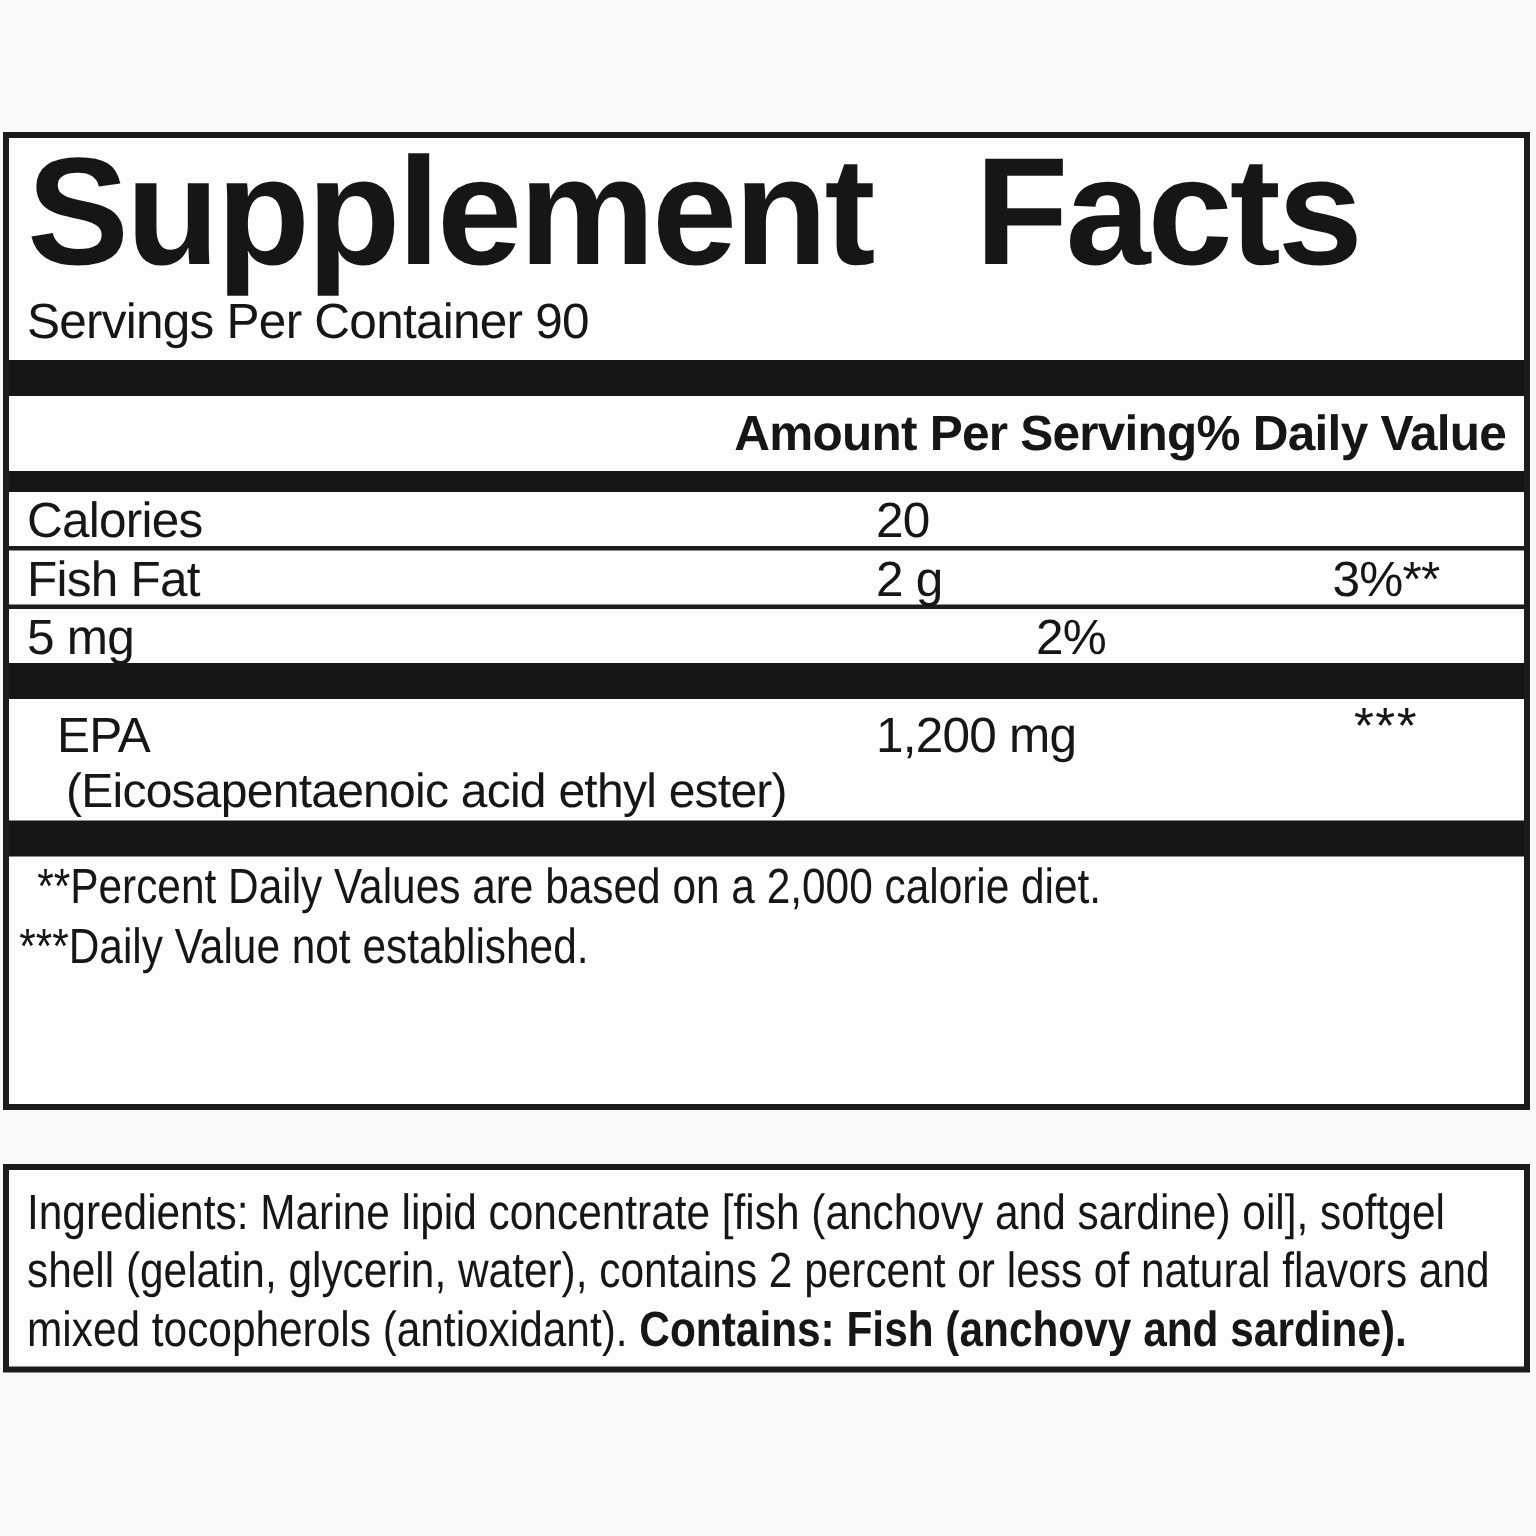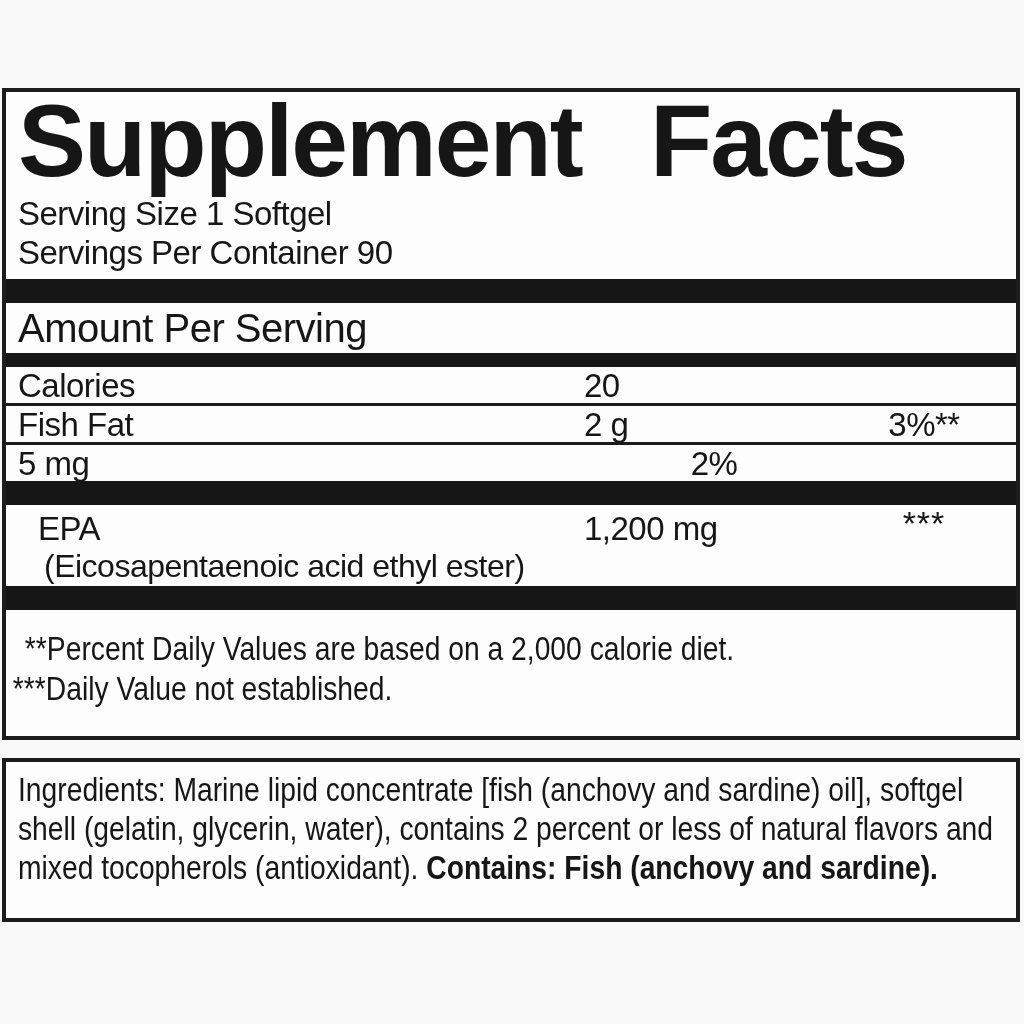--- a/index.html
+++ b/index.html
@@ -14,85 +14,85 @@
   }
   .panel {
     position:absolute;
     left:2px;
     width:1018px;
     background:#fdfdfd;
     border:4px solid #1c1c1c;
     padding:0 12px;
   }
   .facts { top:88px; height:652px; }
-  .ingredients-panel { top:758px; height:164px; padding-top:8px; }
+  .ingredients-panel { top:776px; height:139px; padding-top:8px; }
 
   .title {
     height:102px;
     font-size:102px;
     line-height:98px;
     font-weight:bold;
     letter-spacing:-2px;
     word-spacing:42px;
     white-space:nowrap;
   }
   .serving-line { font-size:33px; line-height:39px; letter-spacing:-0.5px; }
 
   .bar { background:#161616; margin-left:-12px; margin-right:-12px; }
   .bar-thick { height:24px; }
   .bar-first { margin-top:7px; }
   .bar-med { height:14px; }
   .sep { height:3px; background:#1c1c1c; margin-left:-12px; margin-right:-12px; }
 
   .header-row {
-    display:flex; justify-content:space-between; align-items:center;
-    height:50px; font-size:40px; font-weight:normal; letter-spacing:-0.5px;
+    display:flex; justify-content:flex-end; align-items:center;
+    height:50px; font-size:33px; font-weight:bold; letter-spacing:-0.5px;
   }
 
   .nrow {
     display:grid;
     grid-template-columns:1fr 260px 160px;
     align-items:center;
     height:36px;
     font-size:33px;
     letter-spacing:-0.5px;
   }
   .namt { text-align:left; }
   .ndv  { text-align:center; }
   .epa-row { align-items:start; padding-top:5px; height:41px;margin-left:20px; }
   .epa-row .stars { line-height:26px; font-size:34px; letter-spacing:1px; }
   .epa-detail { font-size:32px; line-height:40px; padding-left:26px; letter-spacing:-0.5px; }
 
-  .footnotes { padding-top:19px; }
+  .footnotes { padding-top:0; }
   .scalewrap {
     width:1150px;
     transform:scaleX(0.856);
     transform-origin:0 0;
   }
   .fn { font-size:33px; line-height:40px; margin-left:-6px; }
   .fn-indent { padding-left:14px; }
 
   .ing-text { font-size:33px; line-height:39px; }
   .bold { font-weight:bold; }
 </style>
 </head>
 <body>
 
 <div class="page">
 
   <section class="panel facts">
     <h1 class="title">Supplement Facts</h1>
 
-    <div class="serving-line">Serving Size 1 Softgel</div>
     <div class="serving-line">Servings Per Container 90</div>
 
     <div class="bar bar-thick bar-first"></div>
 
     <div class="header-row">
       <span>Amount Per Serving</span>
+      <span>% Daily Value</span>
     </div>
 
     <div class="bar bar-med"></div>
 
     <div class="nrow">
       <span>Calories</span>
       <span class="namt">20</span>
       <span class="ndv"></span>
     </div>
     <div class="sep"></div>

